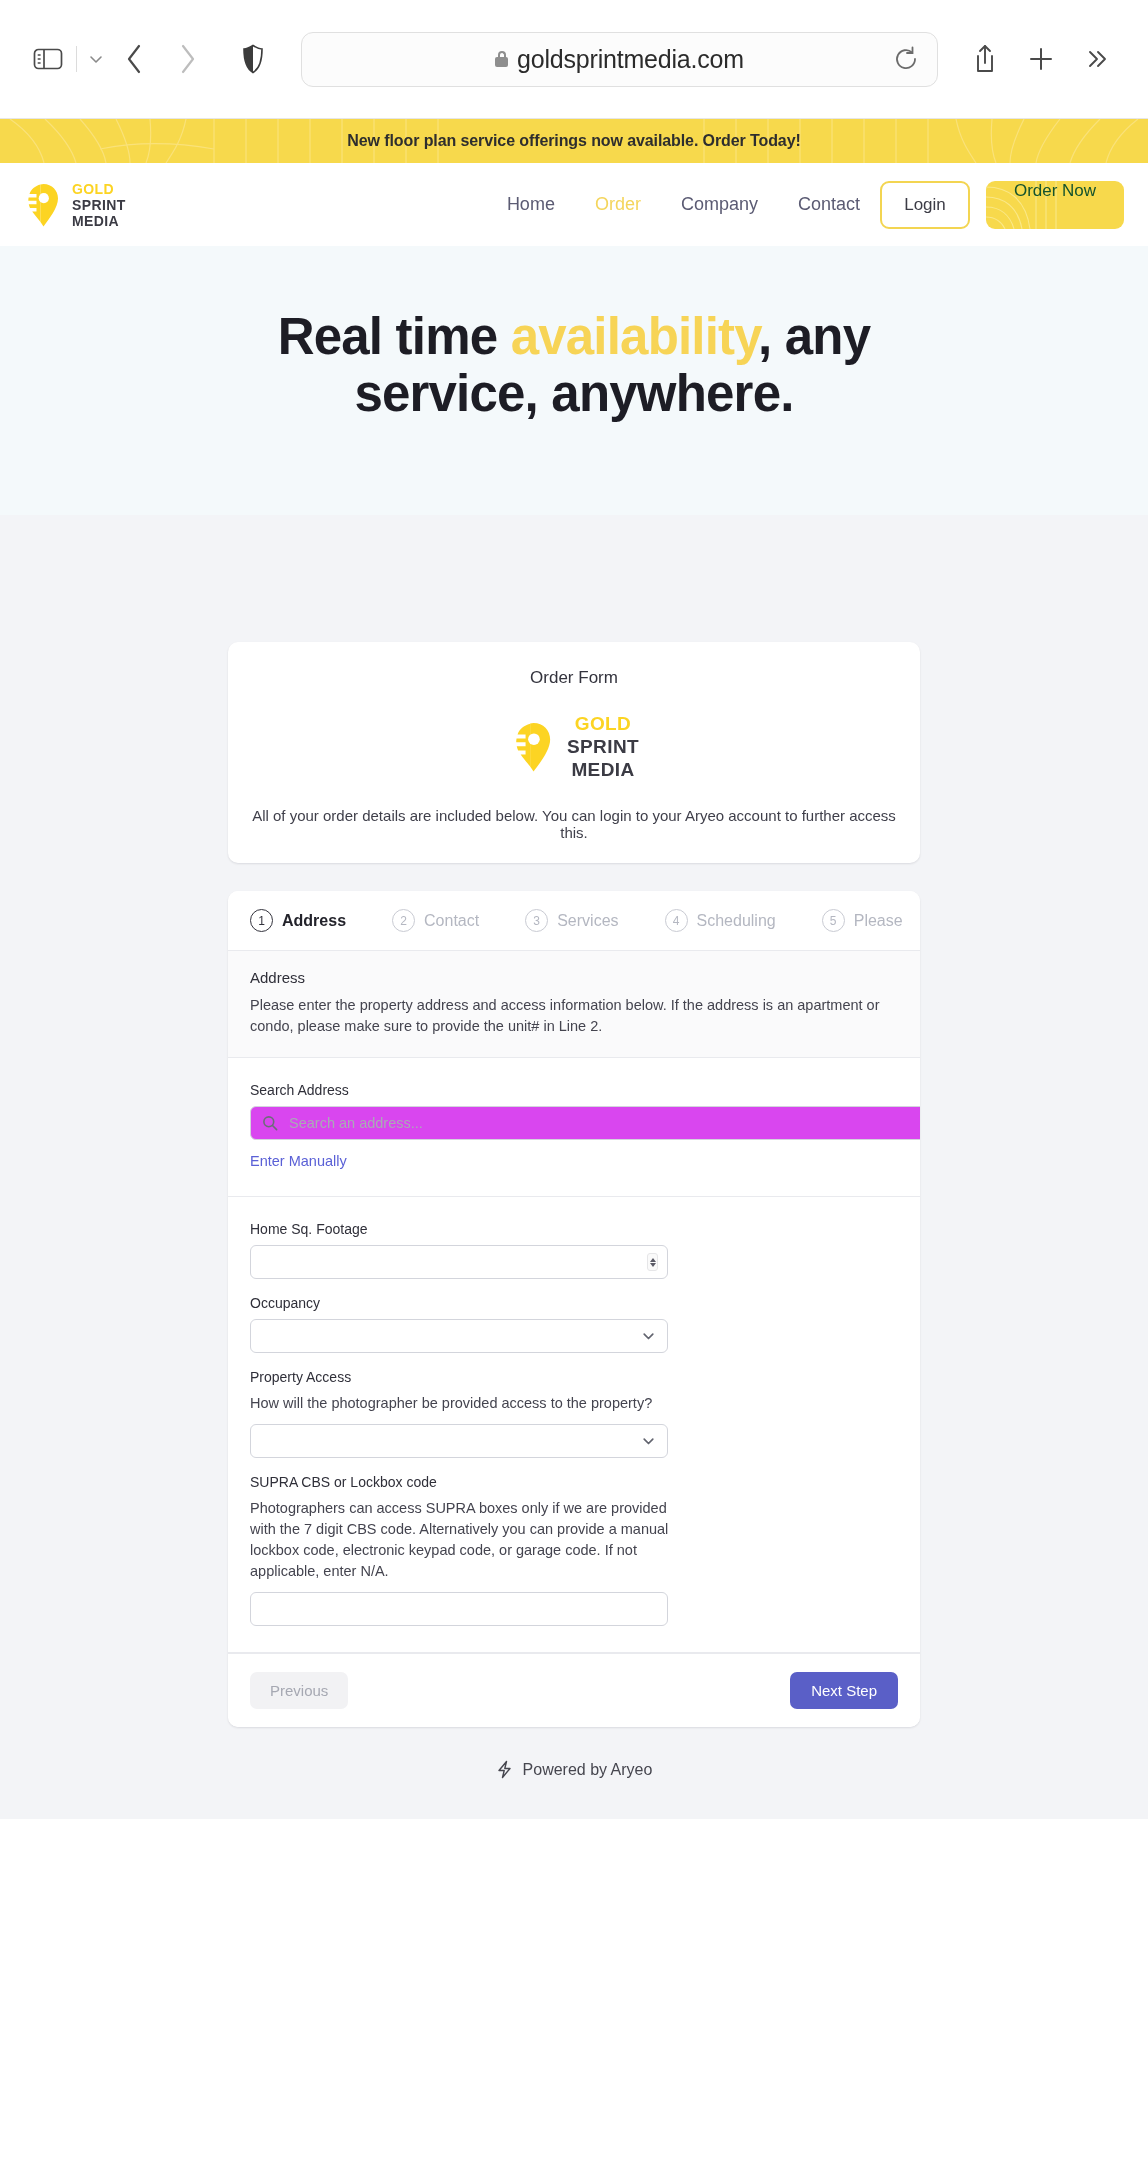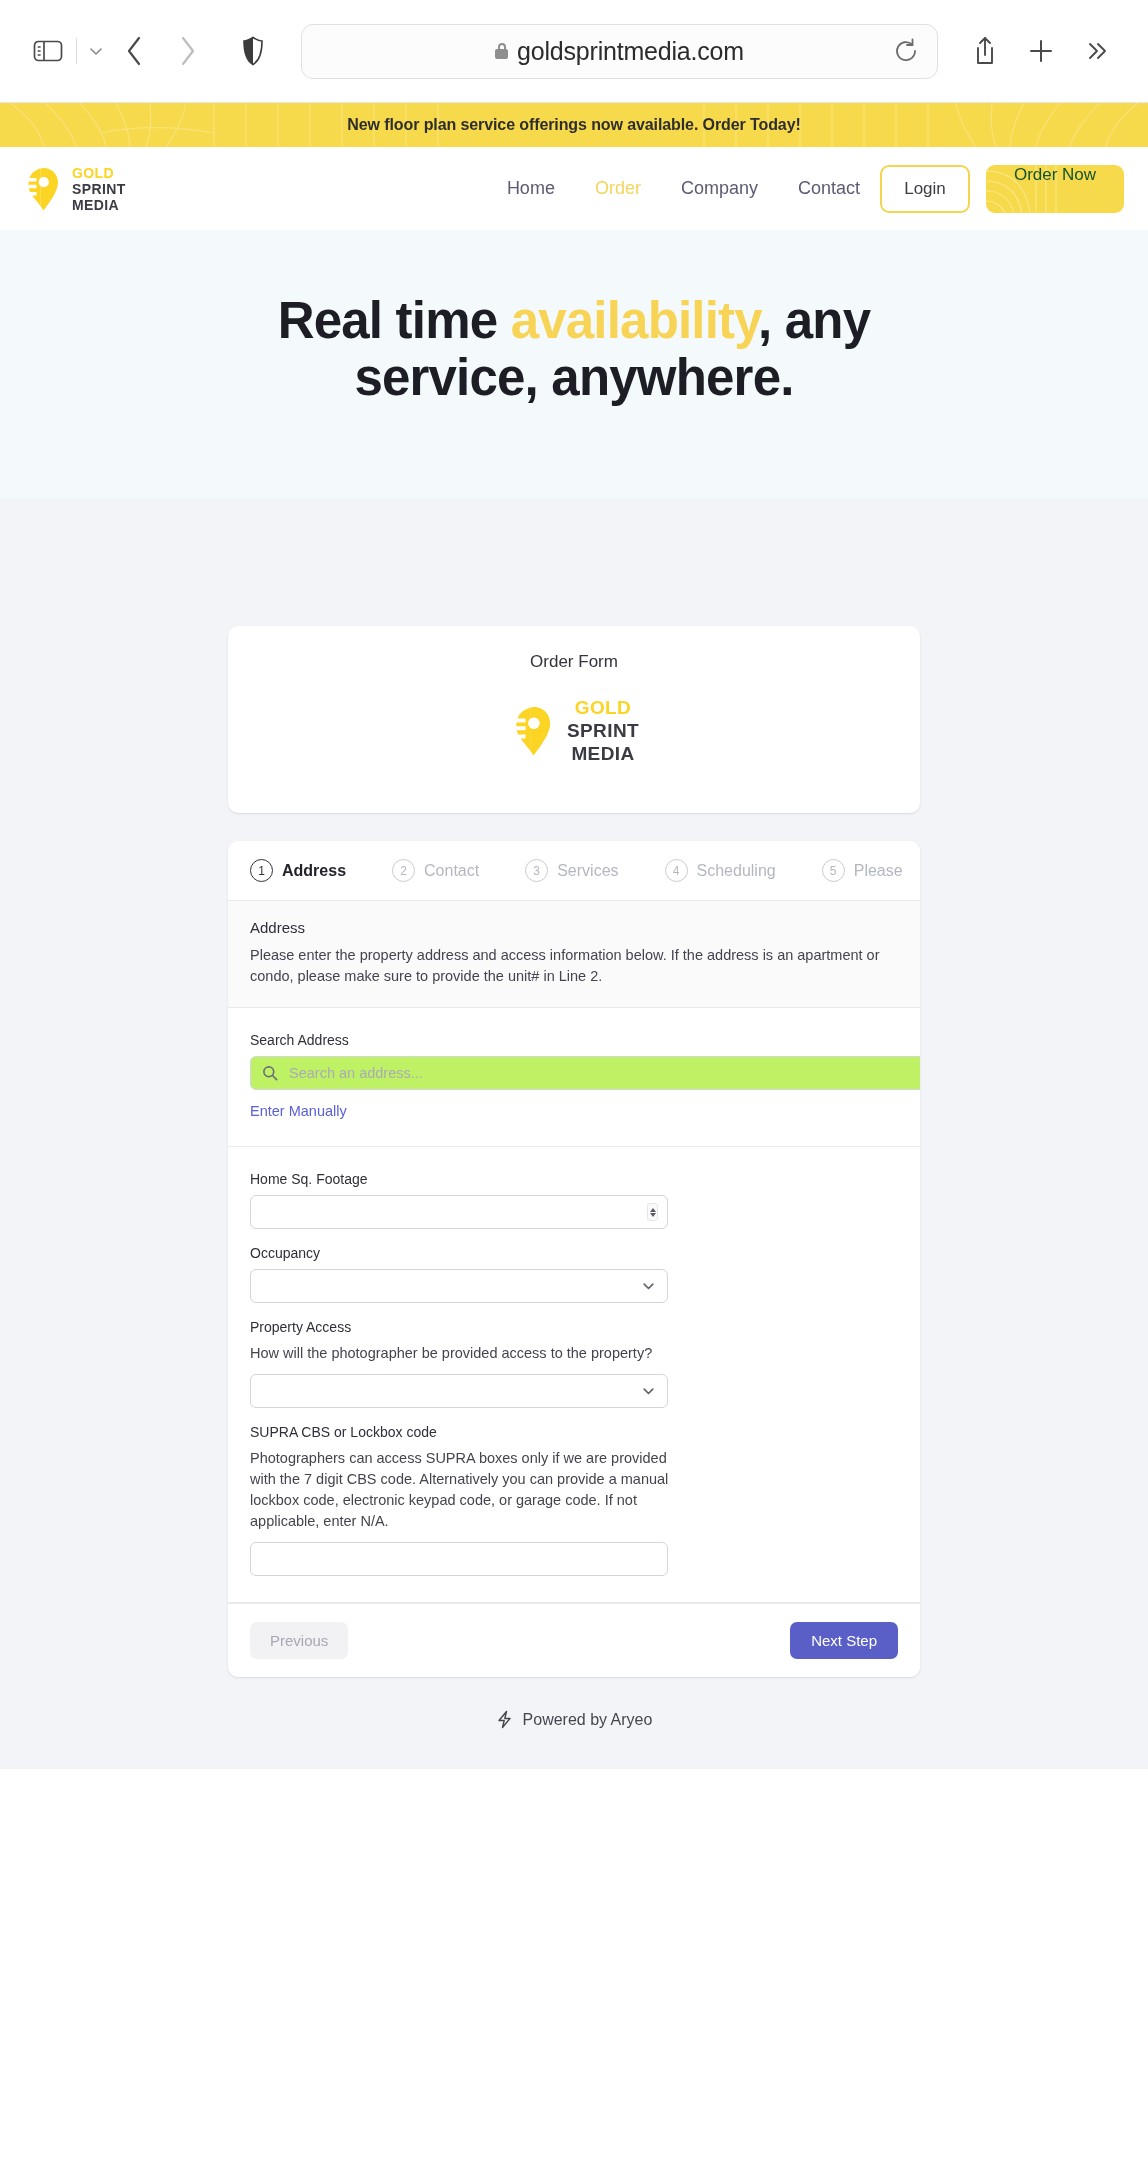--- a/index.html
+++ b/index.html
@@ -6,21 +6,21 @@
   html, body {
     width: 1148px;
     background: #ffffff;
     font-family: "Liberation Sans", sans-serif;
     -webkit-font-smoothing: antialiased;
   }
   body { width: 1148px; height: 2160px; overflow: hidden; position: relative; }
 
   
   .browser-bar {
-    height: 103px;
+    height: 119px;
     background: #ffffff;
     display: flex;
     align-items: center;
     padding: 0 28px;
     gap: 0;
     border-bottom: 1px solid #e6e6e6;
   }
   .chrome-btn {
     display: flex; align-items: center; justify-content: center;
     color: #4a4a4a;
@@ -200,21 +200,21 @@
 
   .search-wrap { position: relative; width: 652px; }
   .search-input {
     width: 748px; height: 34px;
     border: 1px solid #d3d5dc;
     border-radius: 6px;
     padding: 0 12px 0 38px;
     font-size: 14.5px;
     color: #33333d;
     font-family: inherit;
-    background: #bef264;
+    background: #d946ef;
     outline: none;
   }
   .search-input::placeholder { color: #a9abb5; }
   .search-ic { position: absolute; left: 12px; top: 9px; width: 16px; height: 16px; color: #6b6d78; }
 
   .link-manual { display: inline-block; margin-top: 13px; font-size: 14.5px; color: #5a60d6; text-decoration: none; cursor: pointer; }
 
   .ctrl { width: 418px; height: 34px; border: 1px solid #d3d5dc; border-radius: 6px; background: #fff; position: relative; }
   .ctrl.text-input { }
   .spin {
@@ -423,20 +423,21 @@
             <path d="M18.5 3.6 C13 5 9 8.5 7.5 13 L14.5 13 L14.5 16.5 L6.6 16.5 C6.4 17.6 6.3 18.7 6.3 19.8 L14.5 19.8 L14.5 23.3 L6.8 23.3 C7.1 24.6 7.5 25.8 8 27 L14.5 27 L14.5 30.5 L10.2 30.5 C12.3 33.6 15.2 36.9 18.5 41 Z"></path>
           </g>
           <circle cx="21.8" cy="17.2" r="5.1" fill="#ffffff"></circle>
         </svg>
         <span class="logo-words">
           <span class="lw-gold">GOLD</span>
           <span class="lw-sprint">SPRINT</span>
           <span class="lw-media">MEDIA</span>
         </span>
       </div>
+      <div class="order-card-sub">All of your order details are included below. You can login to your Aryeo account to further access this.</div>
     </div>
 
     <div class="card wizard">
 
       <div class="steps">
         <div class="step">
           <span class="num">1</span>
           <span class="lbl">Address</span>
         </div>
         <div class="step inactive">

